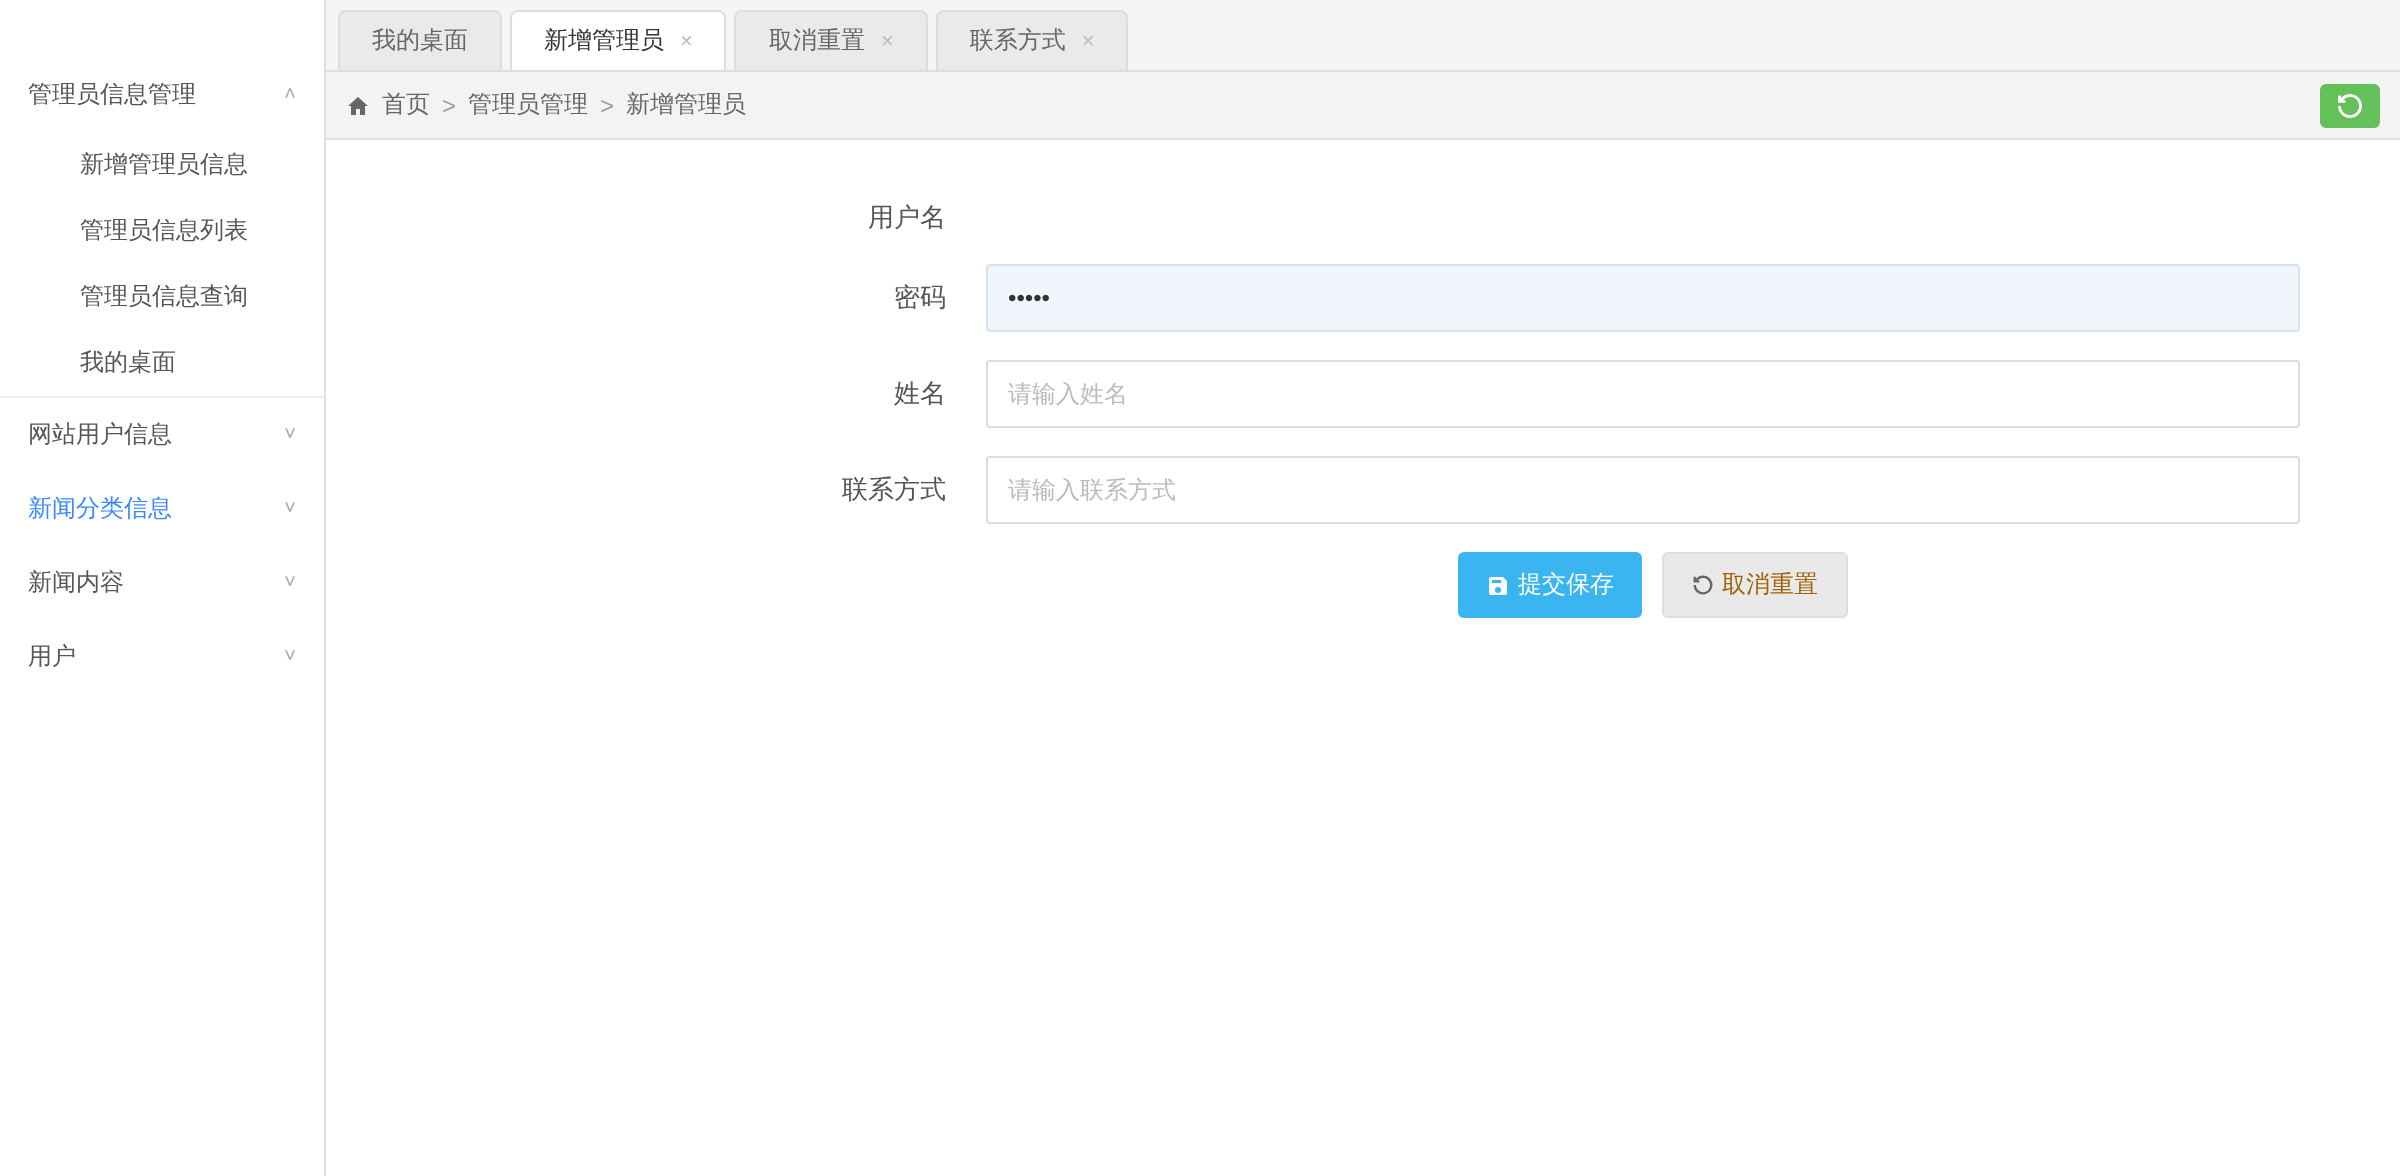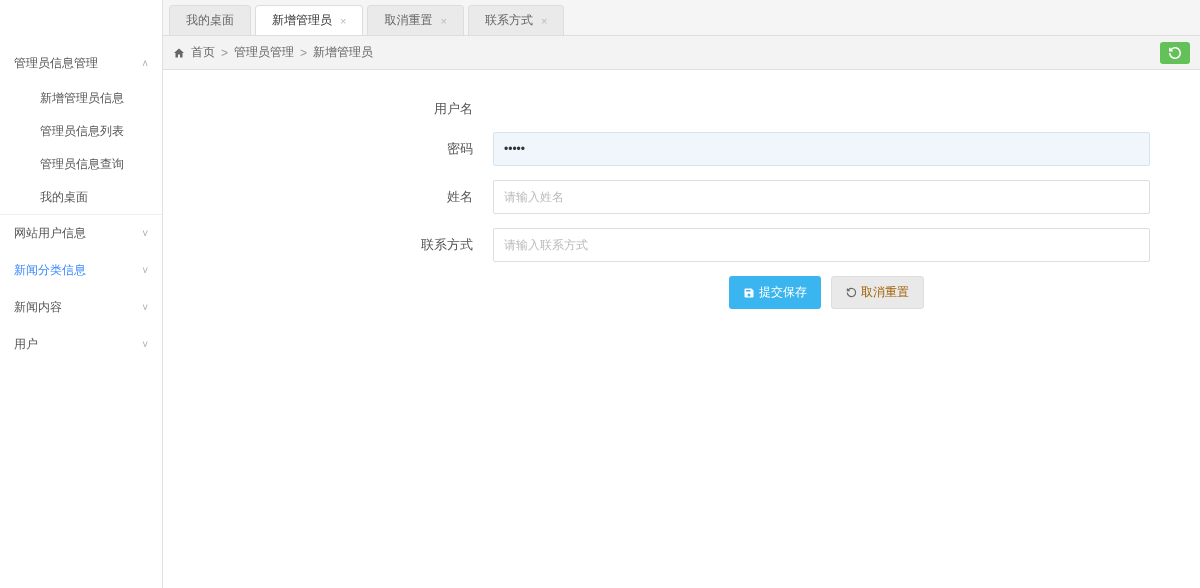--- a/index.html
+++ b/index.html
@@ -9,21 +9,21 @@
       color: #333;
       background: #fff;
       width: 1200px;
       height: 588px;
       overflow: hidden;
       display: flex;
     }
     .sidebar {
       width: 162px;
       background: #fff;
-      padding-top: 45px;
+      padding-top: 29px;
       flex-shrink: 0;
     }
     .sidebar-group {
       border-bottom: 1px solid #eee;
     }
     .sidebar-group-header {
       display: flex;
       align-items: center;
       justify-content: space-between;
       padding: 10px 14px;

